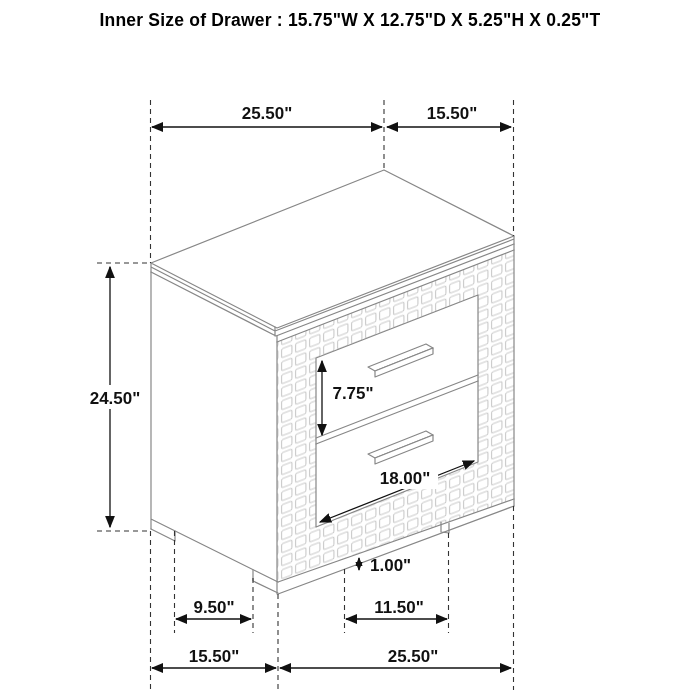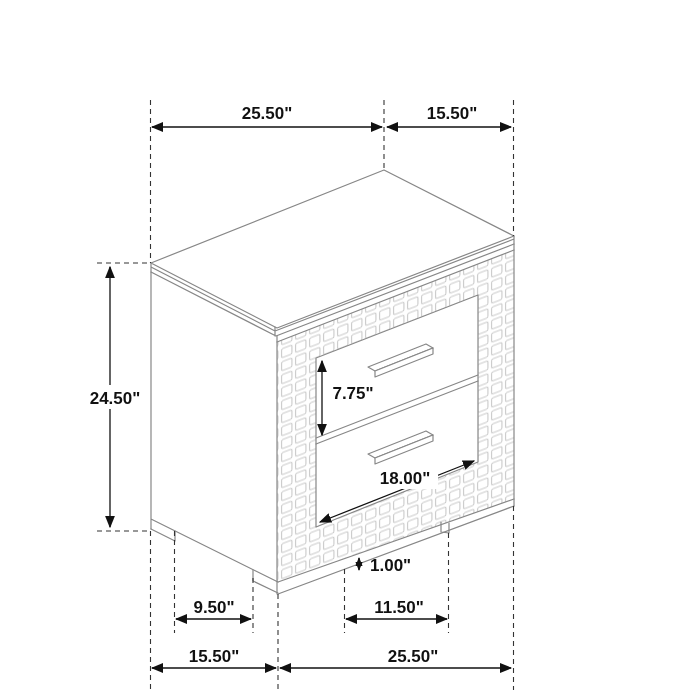--- a/index.html
+++ b/index.html
@@ -30,20 +30,21 @@
   .furn{stroke:#878787;stroke-width:1.2;fill:none;stroke-linejoin:round;stroke-linecap:round;}
   .furn-fill{stroke:#878787;stroke-width:1.2;fill:#ffffff;stroke-linejoin:round;}
   .dashline{stroke:#333333;stroke-width:1.1;fill:none;stroke-dasharray:5 4;}
   .dimline{stroke:#111111;stroke-width:1.3;fill:none;}
 </style>
 </head>
 <body>
 
 <div class="stage">
 
+  <div class="title">Inner Size of Drawer : 15.75"W X 12.75"D X 5.25"H X 0.25"T</div>
 
   <svg width="700" height="700" viewBox="0 0 700 700">
     <defs>
       <marker id="ah" viewBox="0 0 10 8" refX="9" refY="4" markerWidth="9.5" markerHeight="7.6" orient="auto-start-reverse">
         <path d="M0,0 L10,4 L0,8 Z" fill="#111111"></path>
       </marker>
       <marker id="ahs" viewBox="0 0 10 8" refX="9" refY="4" markerWidth="7" markerHeight="5.6" orient="auto-start-reverse">
         <path d="M0,0 L10,4 L0,8 Z" fill="#111111"></path>
       </marker>
       <pattern id="tex" width="14" height="13" patternUnits="userSpaceOnUse" patternTransform="skewY(-21)">

